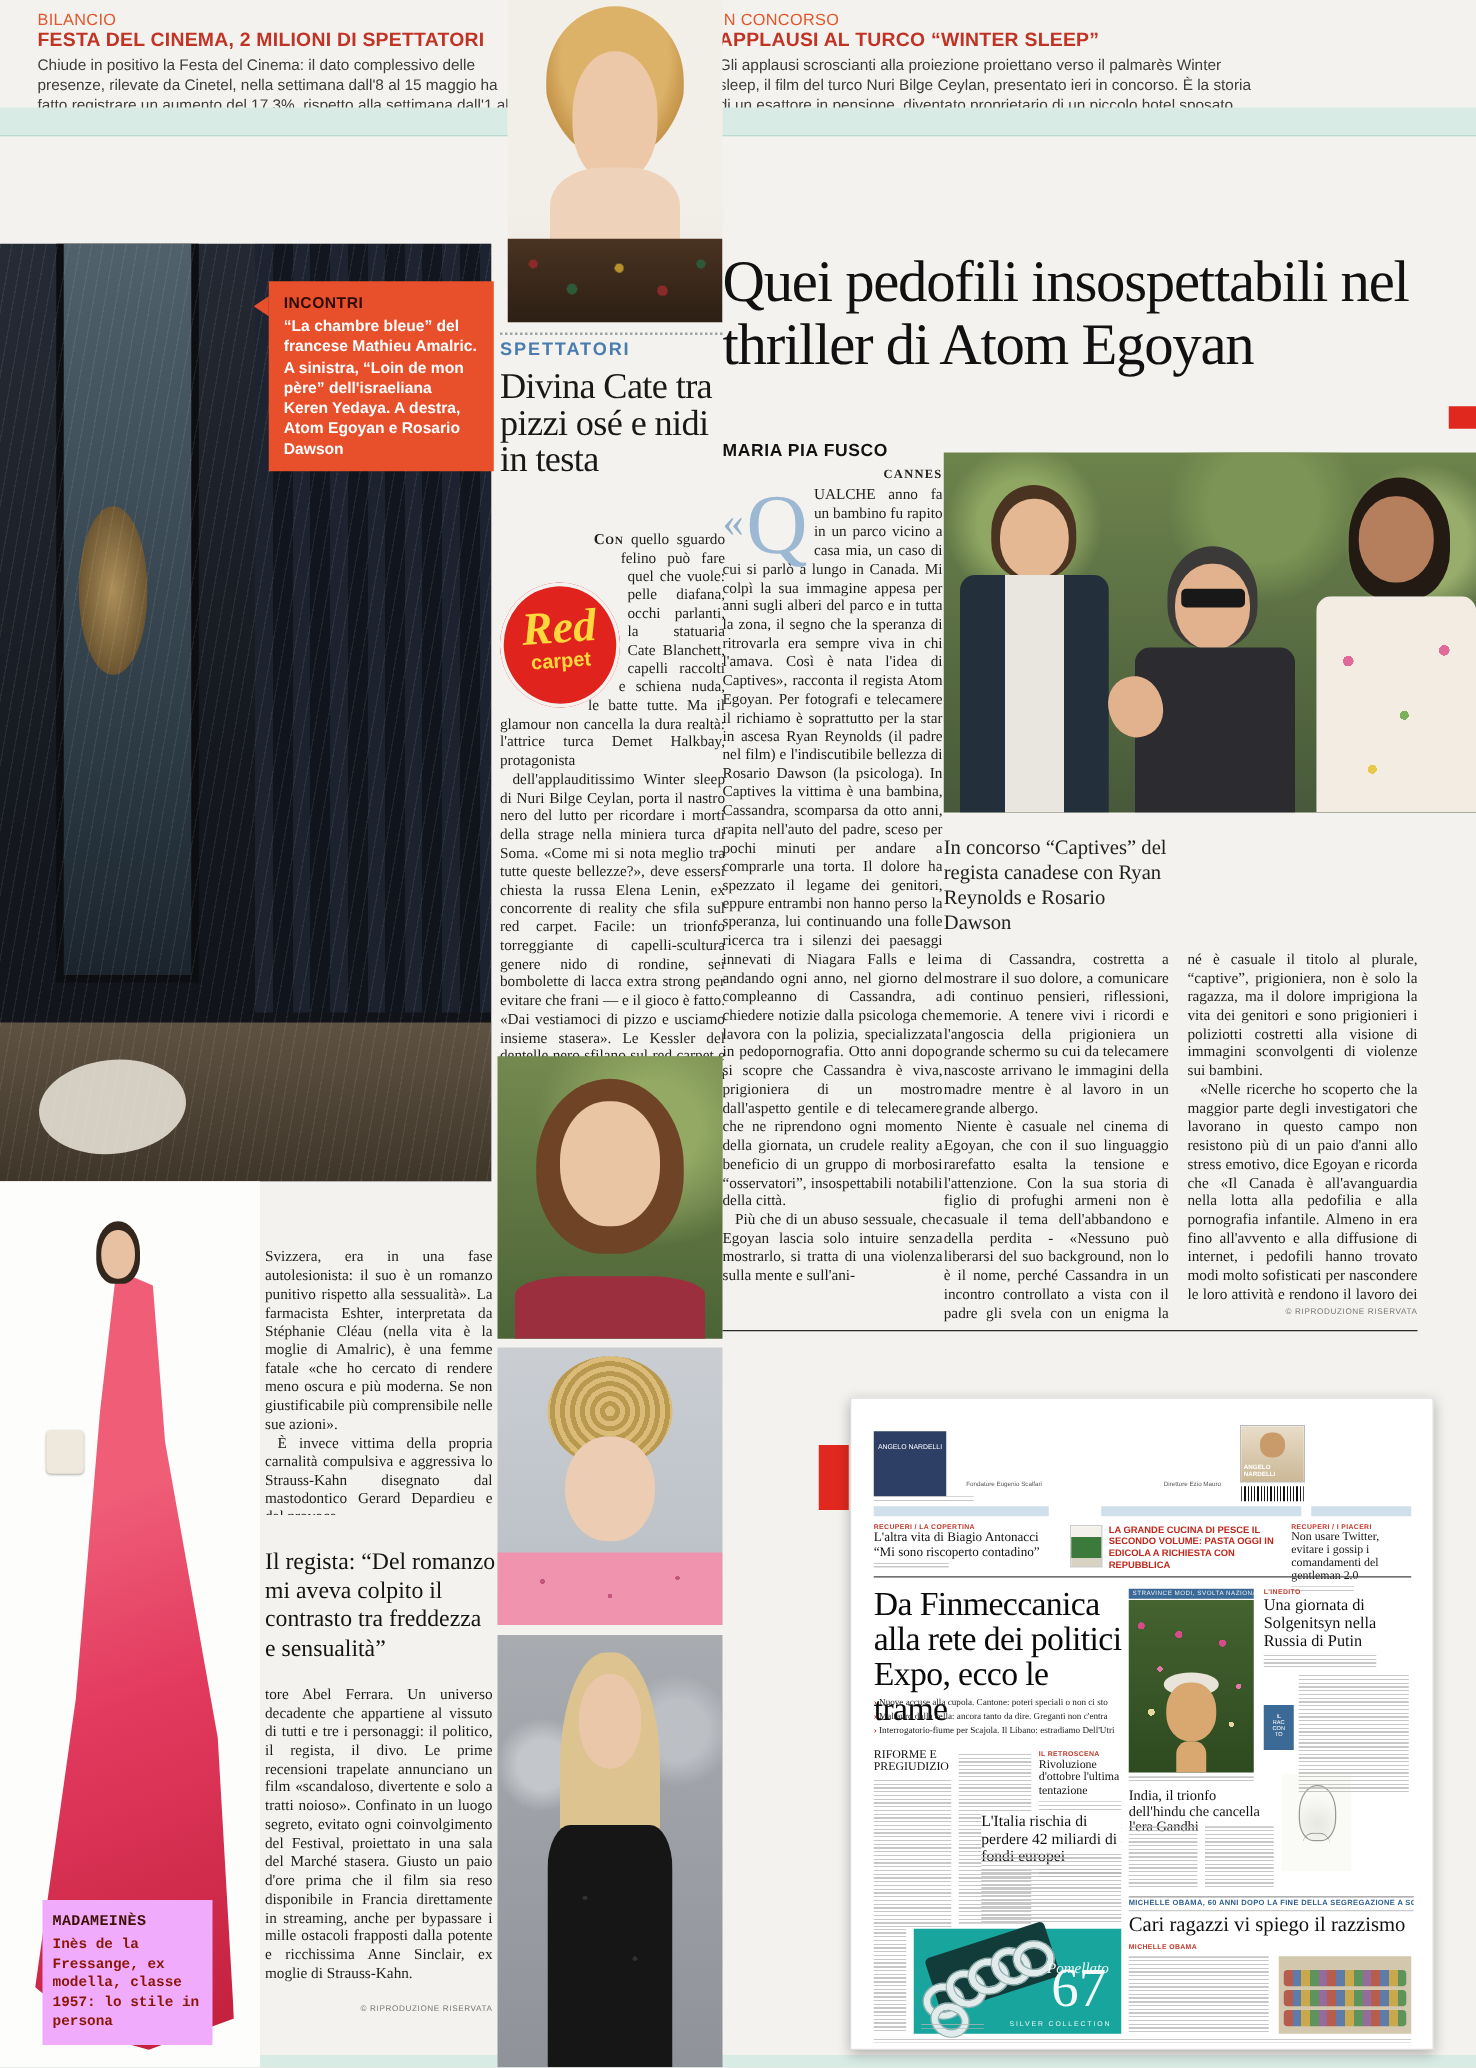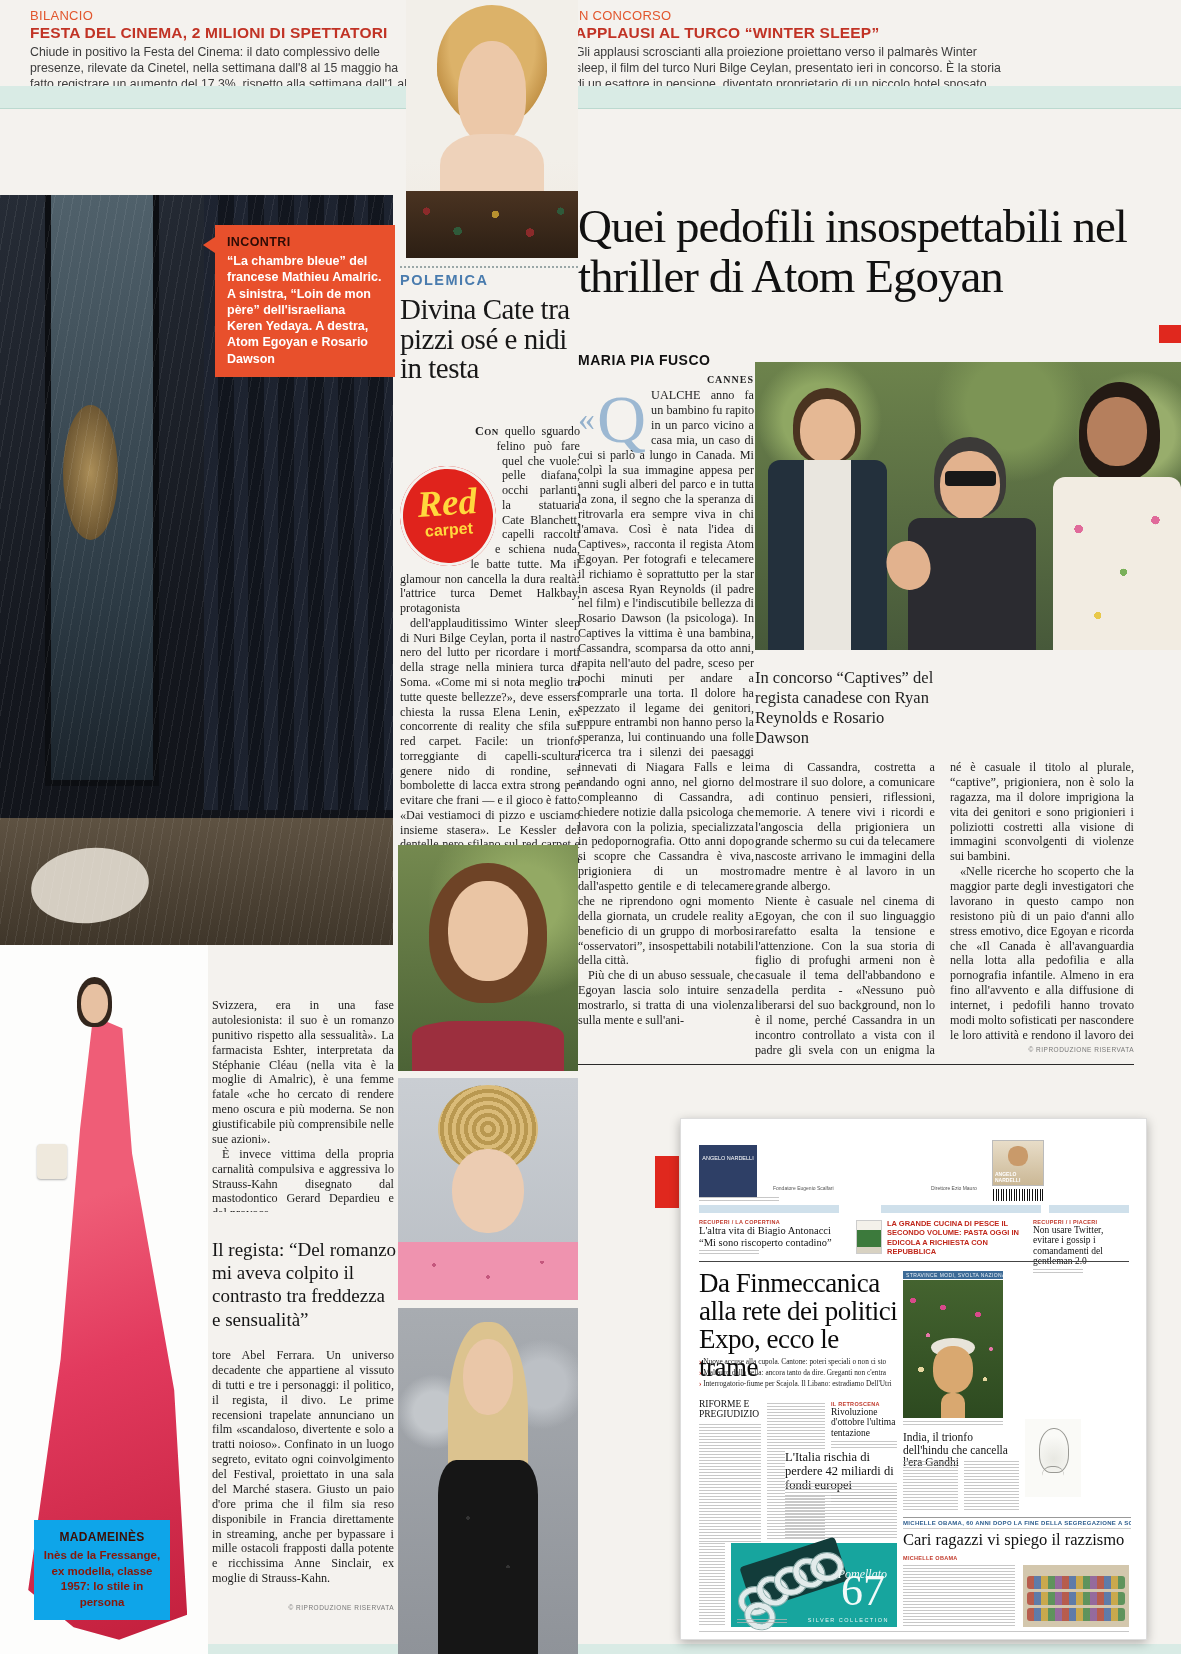--- a/index.html
+++ b/index.html
@@ -55,21 +55,21 @@
   .ph-class .row{position:absolute;left:4%;width:92%;height:20%;background:repeating-linear-gradient(90deg,#b24a3c 0 7px,#4a6ea8 7px 14px,#c8a33c 14px 21px,#4a8a4e 21px 28px,#8a5a9a 28px 35px);border-radius:3px;opacity:.85;}
   .ph-sketch{background:#fafaf7;}
   .ph-sketch .s1{position:absolute;left:25%;top:12%;width:50%;height:55%;border:1.5px solid #9a9a95;border-radius:48% 48% 40% 40%;background:radial-gradient(circle at 50% 70%,#e8e8e2,#fafaf7 70%);}
   .ph-sketch .s2{position:absolute;left:30%;top:60%;width:40%;height:30%;border-top:1.5px solid #9a9a95;border-radius:40%;}
   .ph-book{background:linear-gradient(#f4f1ea 0 28%,#3c7a3c 28% 80%,#d8d2c2 80%);box-shadow:0 0 0 1px #ccc;}
   
   .obox{background:#e8502c;padding:10px 12px;}
   .obox .otitle{font-weight:bold;font-size:12.5px;color:#2e0c05;letter-spacing:.4px;margin-bottom:4px;}
   .obox .obody{font-weight:bold;font-size:12.5px;line-height:1.3;color:#fff;}
   .obox .notch{position:absolute;left:-12px;top:12px;width:0;height:0;border-style:solid;border-width:8px 12px 8px 0;border-color:transparent #e8502c transparent transparent;}
-  .mbox{background:#0ea5e9;padding:10px 8px;text-align:center;}
+  .mbox{background:#f0abfc;padding:10px 8px;font-family:Liberation Mono, monospace;}
   .mbox .mtitle{font-weight:bold;font-size:12px;color:#3d0e04;letter-spacing:.3px;margin-bottom:4px;}
   .mbox .mbody{font-weight:bold;font-size:11.5px;line-height:1.35;color:#8a1607;}
   
   .dotted{border-top:2px dotted #9aa7a7;}
   .croisette-label{font-size:14.5px;font-weight:bold;color:#4a7cae;letter-spacing:1.5px;}
   .croisette-head{font-family:"Liberation Serif",serif;font-size:29px;line-height:1.02;color:#181818;letter-spacing:-.5px;}
   .serifbody{font-family:"Liberation Serif",serif;font-size:12.2px;line-height:1.21;text-align:justify;color:#1d1d1d;}
   .leadword{font-variant:small-caps;font-weight:bold;letter-spacing:.5px;}
   .badge{width:96px;height:96px;border-radius:50%;background:#e0231c;box-shadow:0 0 0 3px #f4f2ee inset;text-align:center;transform:rotate(-4deg);}
   .badge .b1{font-family:"Liberation Serif",serif;font-style:italic;font-weight:bold;font-size:37px;color:#ffd83d;line-height:1;margin-top:18px;}
@@ -148,21 +148,21 @@
     <div class="pillow"></div>
     <div class="rain"></div>
   </div>
   <div class="abs obox" style="left:215px;top:225px;width:156px;">
     <div class="notch"></div>
     <div class="otitle">INCONTRI</div>
     <div class="obody">“La chambre bleue” del francese Mathieu Amalric. A sinistra, “Loin de mon père” dell'israeliana Keren Yedaya. A destra, Atom Egoyan e Rosario Dawson</div>
   </div>
 
   <div class="abs dotted" style="left:400px;top:266px;width:178px;"></div>
-  <div class="abs croisette-label" style="left:400px;top:272px;">POLEMICA</div>
+  <div class="abs croisette-label" style="left:400px;top:272px;">SPETTATORI</div>
   <div class="abs croisette-head" style="left:400px;top:295px;width:180px;">Divina Cate tra pizzi osé e nidi in testa</div>
   <div class="abs serifbody" style="left:400px;top:424px;width:180px;height:442px;overflow:hidden;">
     <div style="float:left;width:96px;height:100px;shape-outside:circle(50%);margin:42px 6px 4px 0;" class="badge">
       <div class="b1">Red</div>
       <div class="b2">carpet</div>
     </div>
     <p style="margin:0;"><span class="leadword">Con</span> <span>quello sguardo felino può fare quel che vuole: pelle diafana, occhi parlanti, la statuaria Cate Blanchett, capelli raccolti e schiena nuda, le batte tutte. Ma il glamour non cancella la dura realtà: l'attrice turca Demet Halkbay, protagonista</span></p>
     <p style="margin:0;text-indent:10px;">dell'applauditissimo Winter sleep di Nuri Bilge Ceylan, porta il nastro nero del lutto per ricordare i morti della strage nella miniera turca di Soma. «Come mi si nota meglio tra tutte queste bellezze?», deve essersi chiesta la russa Elena Lenin, ex concorrente di reality che sfila sul red carpet. Facile: un trionfo torreggiante di capelli-scultura genere nido di rondine, sei bombolette di lacca extra strong per evitare che frani — e il gioco è fatto. «Dai vestiamoci di pizzo e usciamo insieme stasera». Le Kessler del dentelle nero sfilano sul red carpet e hanno l'aria soddisfatta: a sinistra la modella israeliana Hofit Golan, a destra la russa Victoria Bonya. Mah. (s.f.)</p>
   </div>
 
@@ -303,20 +303,29 @@
     <div class="abs greek" style="left:222px;top:302px;width:100px;height:4px;"></div>
 
     <div class="abs smallserif" style="left:222px;top:312px;width:116px;font-size:11.5px;">India, il trionfo dell'hindu che cancella l'era Gandhi</div>
     <div class="abs greek" style="left:222px;top:342px;width:55px;height:50px;"></div>
     <div class="abs greek" style="left:283px;top:342px;width:55px;height:50px;"></div>
     <div class="abs ph ph-sketch" style="left:344px;top:300px;width:56px;height:78px;">
       <div class="s1"></div>
       <div class="s2"></div>
     </div>
 
+    <div class="abs" style="left:330px;top:152px;width:118px;">
+      <div class="redlabel">L'INEDITO</div>
+      <div class="smallserif" style="font-size:13px;">Una giornata di Solgenitsyn nella Russia di Putin</div>
+      <div class="greek" style="width:90px;height:12px;margin-top:4px;"></div>
+      <div style="position:relative;height:96px;margin-top:4px;">
+        <div class="abs logosq" style="left:0;top:24px;width:24px;height:30px;">IL<br>RAC<br>CON<br>TO</div>
+        <div class="abs greek" style="left:28px;top:0;width:88px;height:96px;"></div>
+      </div>
+    </div>
 
     <div class="abs obamabar" style="left:222px;top:398px;width:228px;white-space:nowrap;overflow:hidden;">MICHELLE OBAMA, 60 ANNI DOPO LA FINE DELLA SEGREGAZIONE A SCUOLA</div>
     <div class="abs smallserif" style="left:222px;top:412px;width:228px;font-size:16.5px;">Cari ragazzi vi spiego il razzismo</div>
     <div class="abs redlabel" style="left:222px;top:436px;">MICHELLE OBAMA</div>
     <div class="abs greek" style="left:222px;top:446px;width:112px;height:62px;"></div>
     <div class="abs ph ph-class" style="left:342px;top:446px;width:106px;height:62px;">
       <div class="row" style="top:18%;"></div>
       <div class="row" style="top:44%;"></div>
       <div class="row" style="top:70%;"></div>
     </div>

